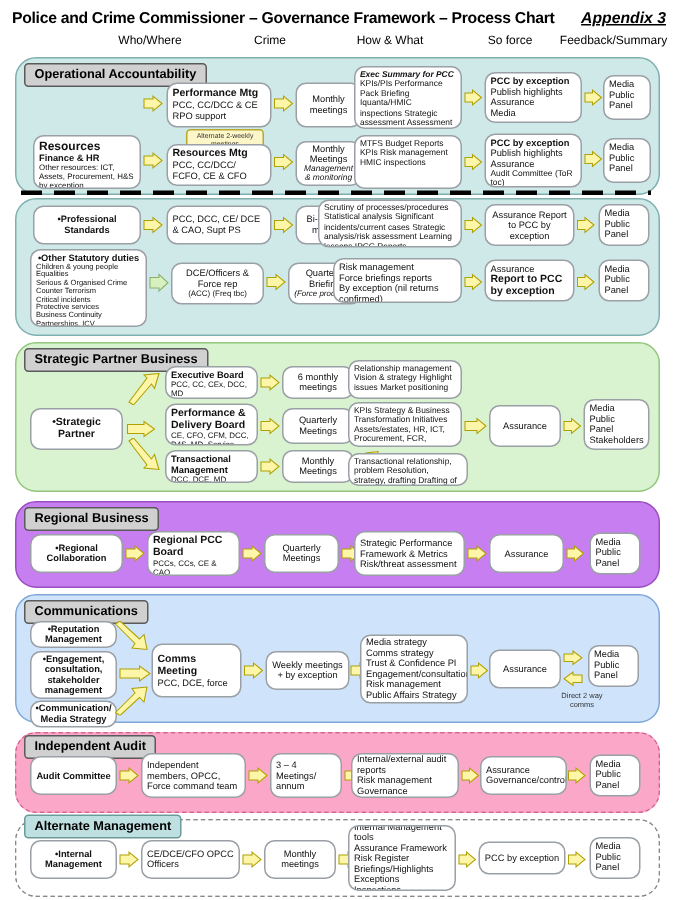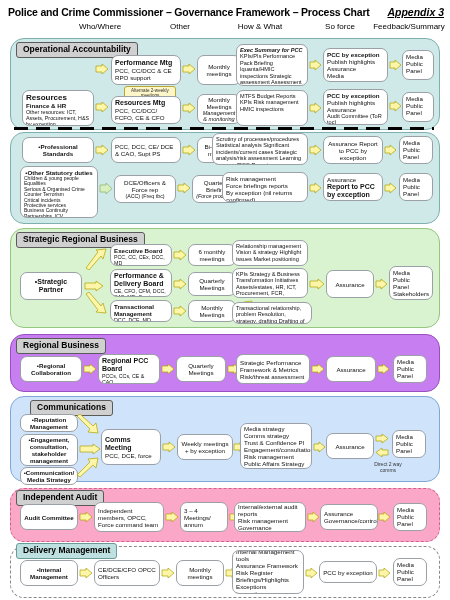--- a/index.html
+++ b/index.html
@@ -70,21 +70,21 @@
 </style>
 </head>
 <body>
 
 <div id="chart">
 
   <div class="title">Police and Crime Commissioner – Governance Framework – Process Chart</div>
   <div class="appendix">Appendix 3</div>
 
   <div class="colhead" style="left:60px;width:80px;">Who/Where</div>
-  <div class="colhead" style="left:150px;width:60px;">Other</div>
+  <div class="colhead" style="left:150px;width:60px;">Crime</div>
   <div class="colhead" style="left:215px;width:90px;">How &amp; What</div>
   <div class="colhead" style="left:305px;width:70px;">So force</div>
   <div class="colhead" style="left:368px;width:82px;">Feedback/Summary</div>
 
   <div class="band cyan" style="left:10px;top:38px;width:428px;height:90px;"></div>
   <div class="band cyan" style="left:10px;top:132px;width:428px;height:90px;"></div>
   <div class="bandlabel" style="left:16px;top:42px;">Operational Accountability</div>
 
   <div class="arrow" style="left:95px;top:63px;">
     <svg width="14" height="12" viewBox="0 0 14 12">
@@ -308,21 +308,21 @@
         <path d="M1 3 H6 V1 L12 6 L6 11 V9 H1 Z" fill="#fdf6a8" stroke="#b0a000" stroke-width="0.7"></path>
       </svg>
   </div>
   <div class="node" style="left:399px;top:173px;width:34px;height:28px;">
     <span class="t3">Media</span>
     <span class="t3">Public</span>
     <span class="t3">Panel</span>
   </div>
 
   <div class="band green" style="left:10px;top:228px;width:428px;height:98px;"></div>
-  <div class="bandlabel" style="left:16px;top:232px;">Strategic Regional Business</div>
+  <div class="bandlabel" style="left:16px;top:232px;">Strategic Partner Business</div>
 
   <div class="node cc" style="left:20px;top:272px;width:62px;height:28px;">
     <span class="t2">•Strategic Partner</span>
   </div>
 
   <div class="arrow" style="left:84px;top:248px;">
     <svg width="24" height="22" viewBox="0 0 24 22">
         <path d="M2 20 L14 4 L12 2 L22 1 L19 11 L17 8 L5 22 Z" fill="#fdf6a8" stroke="#b0a000" stroke-width="0.7"></path>
       </svg>
   </div>
@@ -473,21 +473,21 @@
         <path d="M1 3 H6 V1 L12 6 L6 11 V9 H1 Z" fill="#fdf6a8" stroke="#b0a000" stroke-width="0.7"></path>
       </svg>
   </div>
   <div class="node" style="left:393px;top:355px;width:34px;height:28px;">
     <span class="t3">Media</span>
     <span class="t3">Public</span>
     <span class="t3">Panel</span>
   </div>
 
   <div class="band blue" style="left:10px;top:396px;width:428px;height:84px;"></div>
-  <div class="bandlabel" style="left:16px;top:400px;margin-left:14px;">Communications</div>
+  <div class="bandlabel" style="left:16px;top:400px;">Communications</div>
 
   <div class="node cc" style="left:20px;top:414px;width:58px;height:18px;">
     <span class="t3" style="font-weight:bold;">•Reputation Management</span>
   </div>
   <div class="node cc" style="left:20px;top:434px;width:58px;height:32px;">
     <span class="t3" style="font-weight:bold;">•Engagement, consultation, stakeholder management</span>
   </div>
   <div class="node cc" style="left:20px;top:467px;width:58px;height:18px;">
     <span class="t3" style="font-weight:bold;">•Communication/ Media Strategy</span>
   </div>
@@ -603,21 +603,21 @@
         <path d="M1 3 H6 V1 L12 6 L6 11 V9 H1 Z" fill="#fdf6a8" stroke="#b0a000" stroke-width="0.7"></path>
       </svg>
   </div>
   <div class="node" style="left:393px;top:503px;width:34px;height:28px;">
     <span class="t3">Media</span>
     <span class="t3">Public</span>
     <span class="t3">Panel</span>
   </div>
 
   <div class="band white" style="left:10px;top:546px;width:428px;height:50px;"></div>
-  <div class="bandlabel" style="left:16px;top:543px;background:#bfe0e0;border-color:#6a9a9a;">Delivery Management</div>
+  <div class="bandlabel" style="left:16px;top:543px;background:#bfe0e0;border-color:#6a9a9a;">Alternate Management</div>
 
   <div class="node cc" style="left:20px;top:560px;width:58px;height:26px;">
     <span class="t3" style="font-weight:bold;">•Internal Management</span>
   </div>
   <div class="arrow" style="left:79px;top:567px;">
     <svg width="14" height="12" viewBox="0 0 14 12">
         <path d="M1 3 H7 V1 L13 6 L7 11 V9 H1 Z" fill="#fdf6a8" stroke="#b0a000" stroke-width="0.7"></path>
       </svg>
   </div>
   <div class="node ctr" style="left:94px;top:560px;width:66px;height:26px;">

